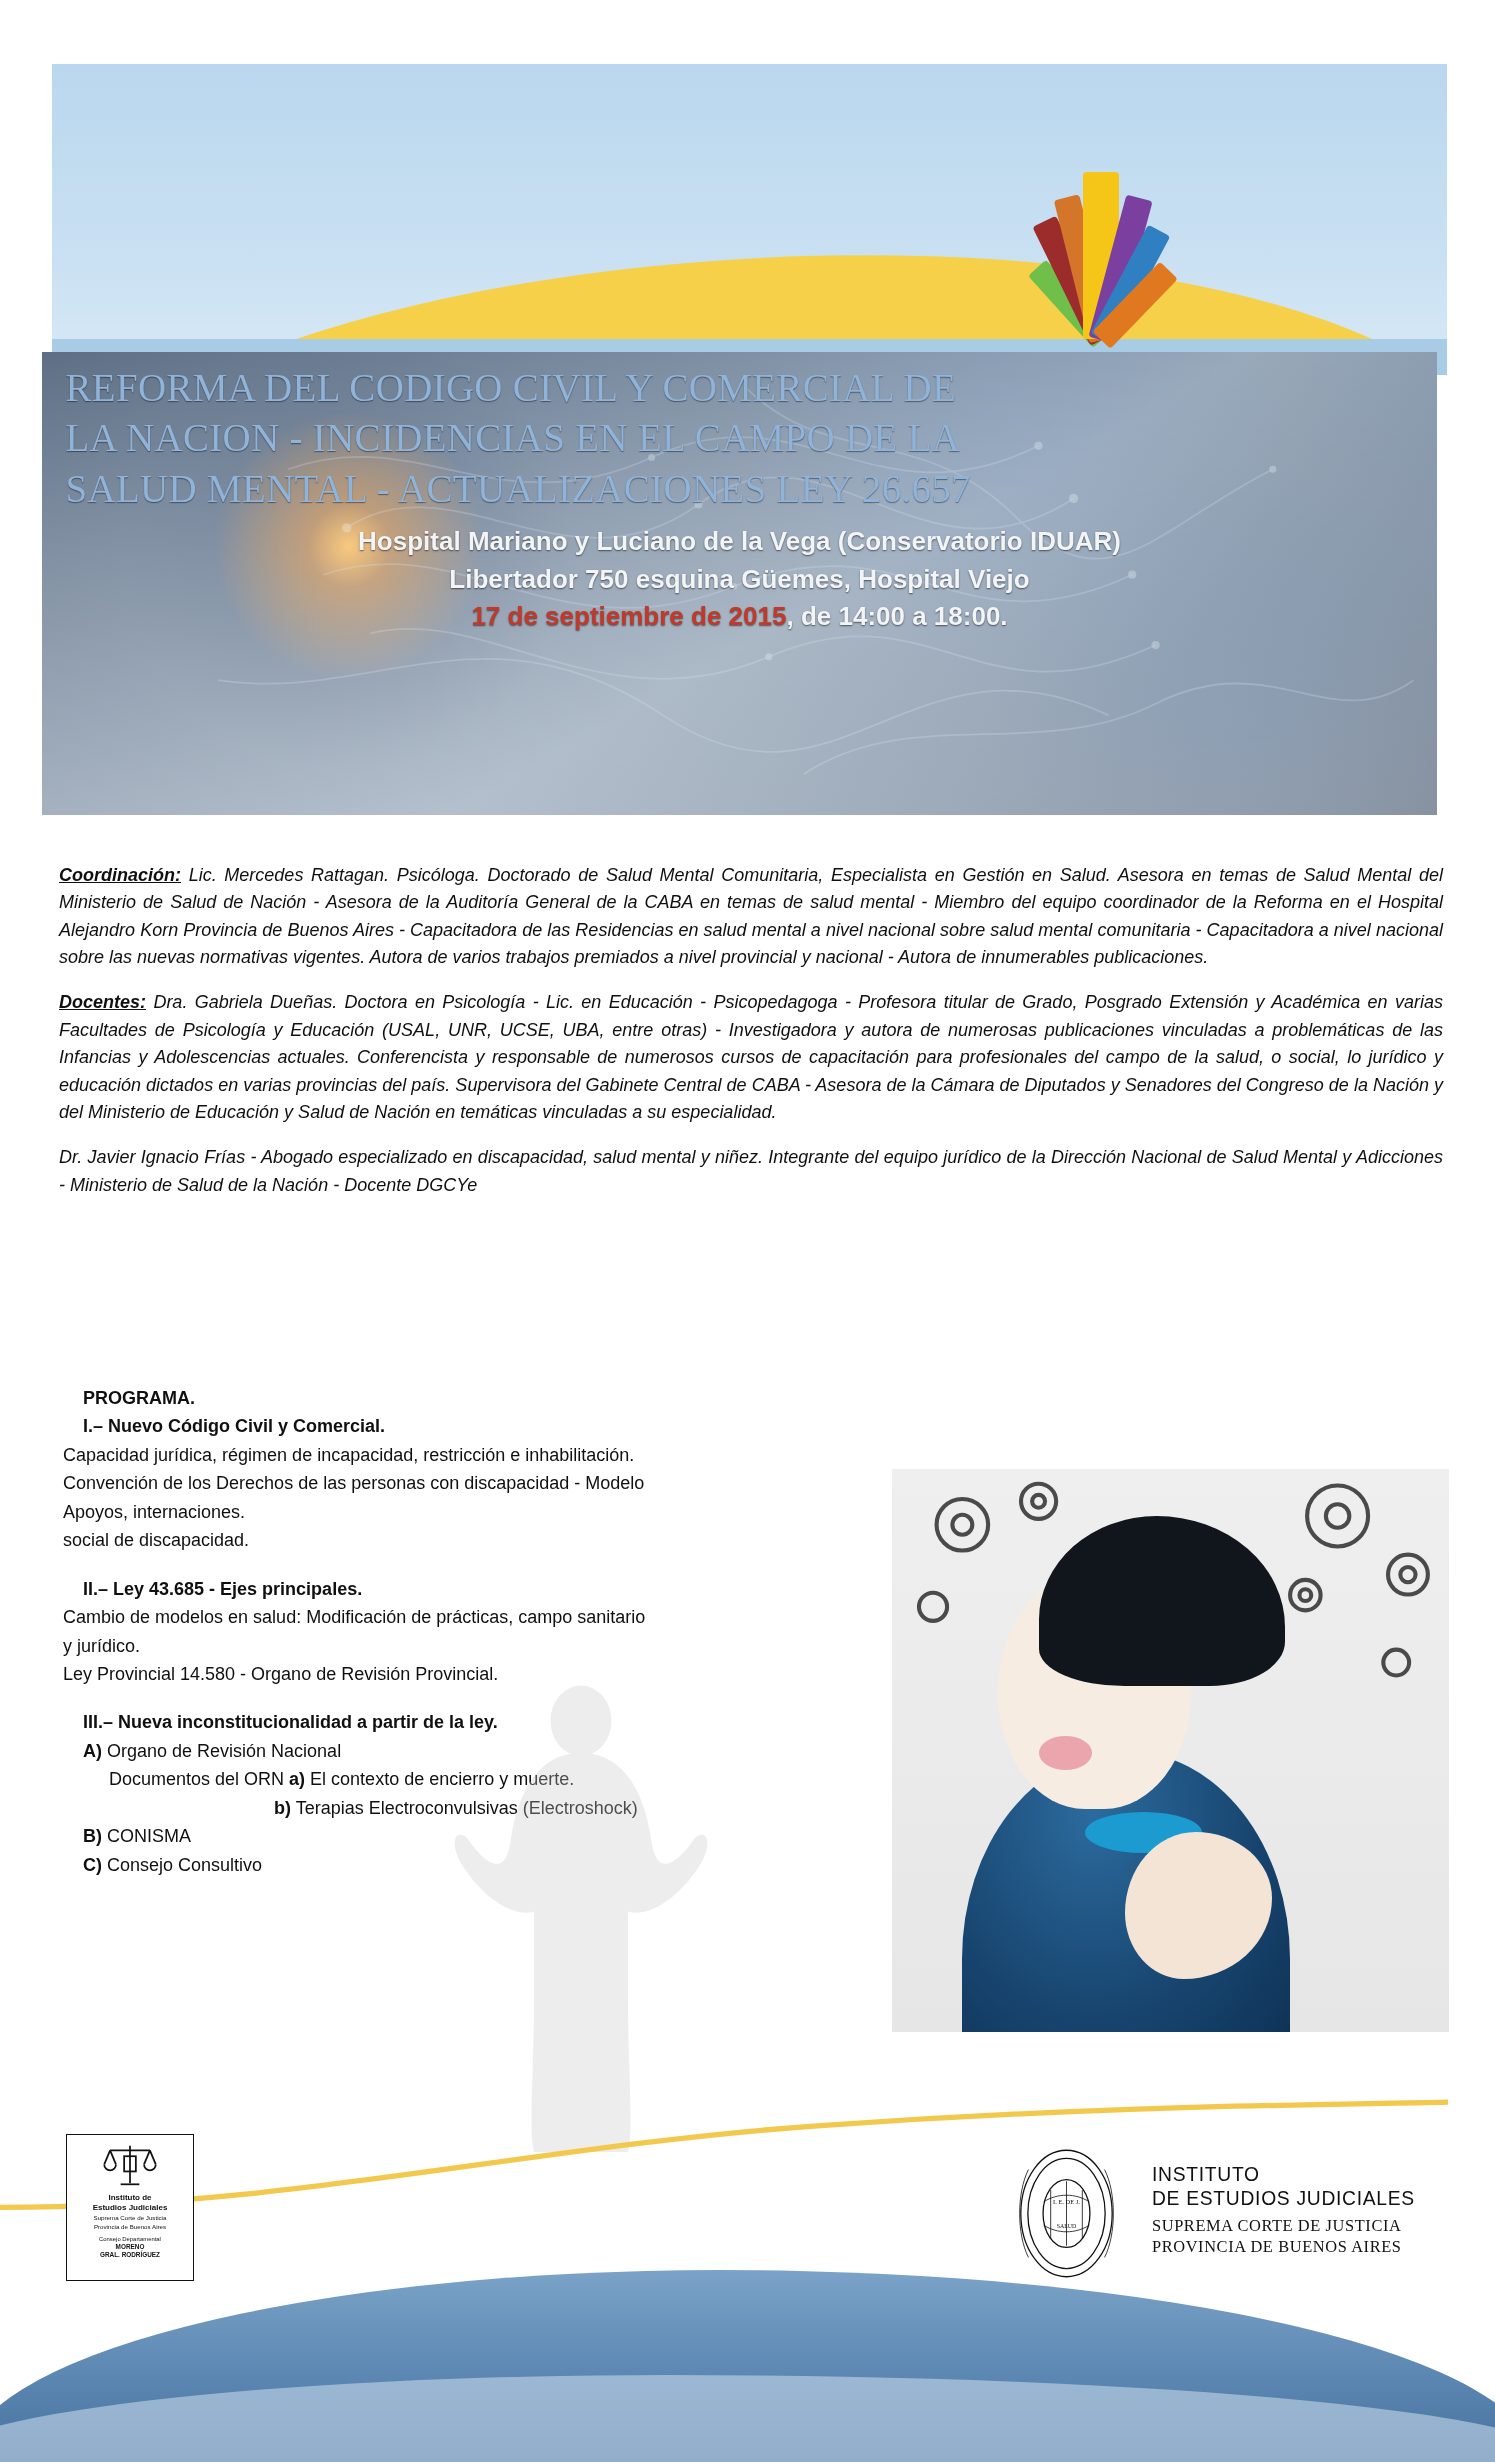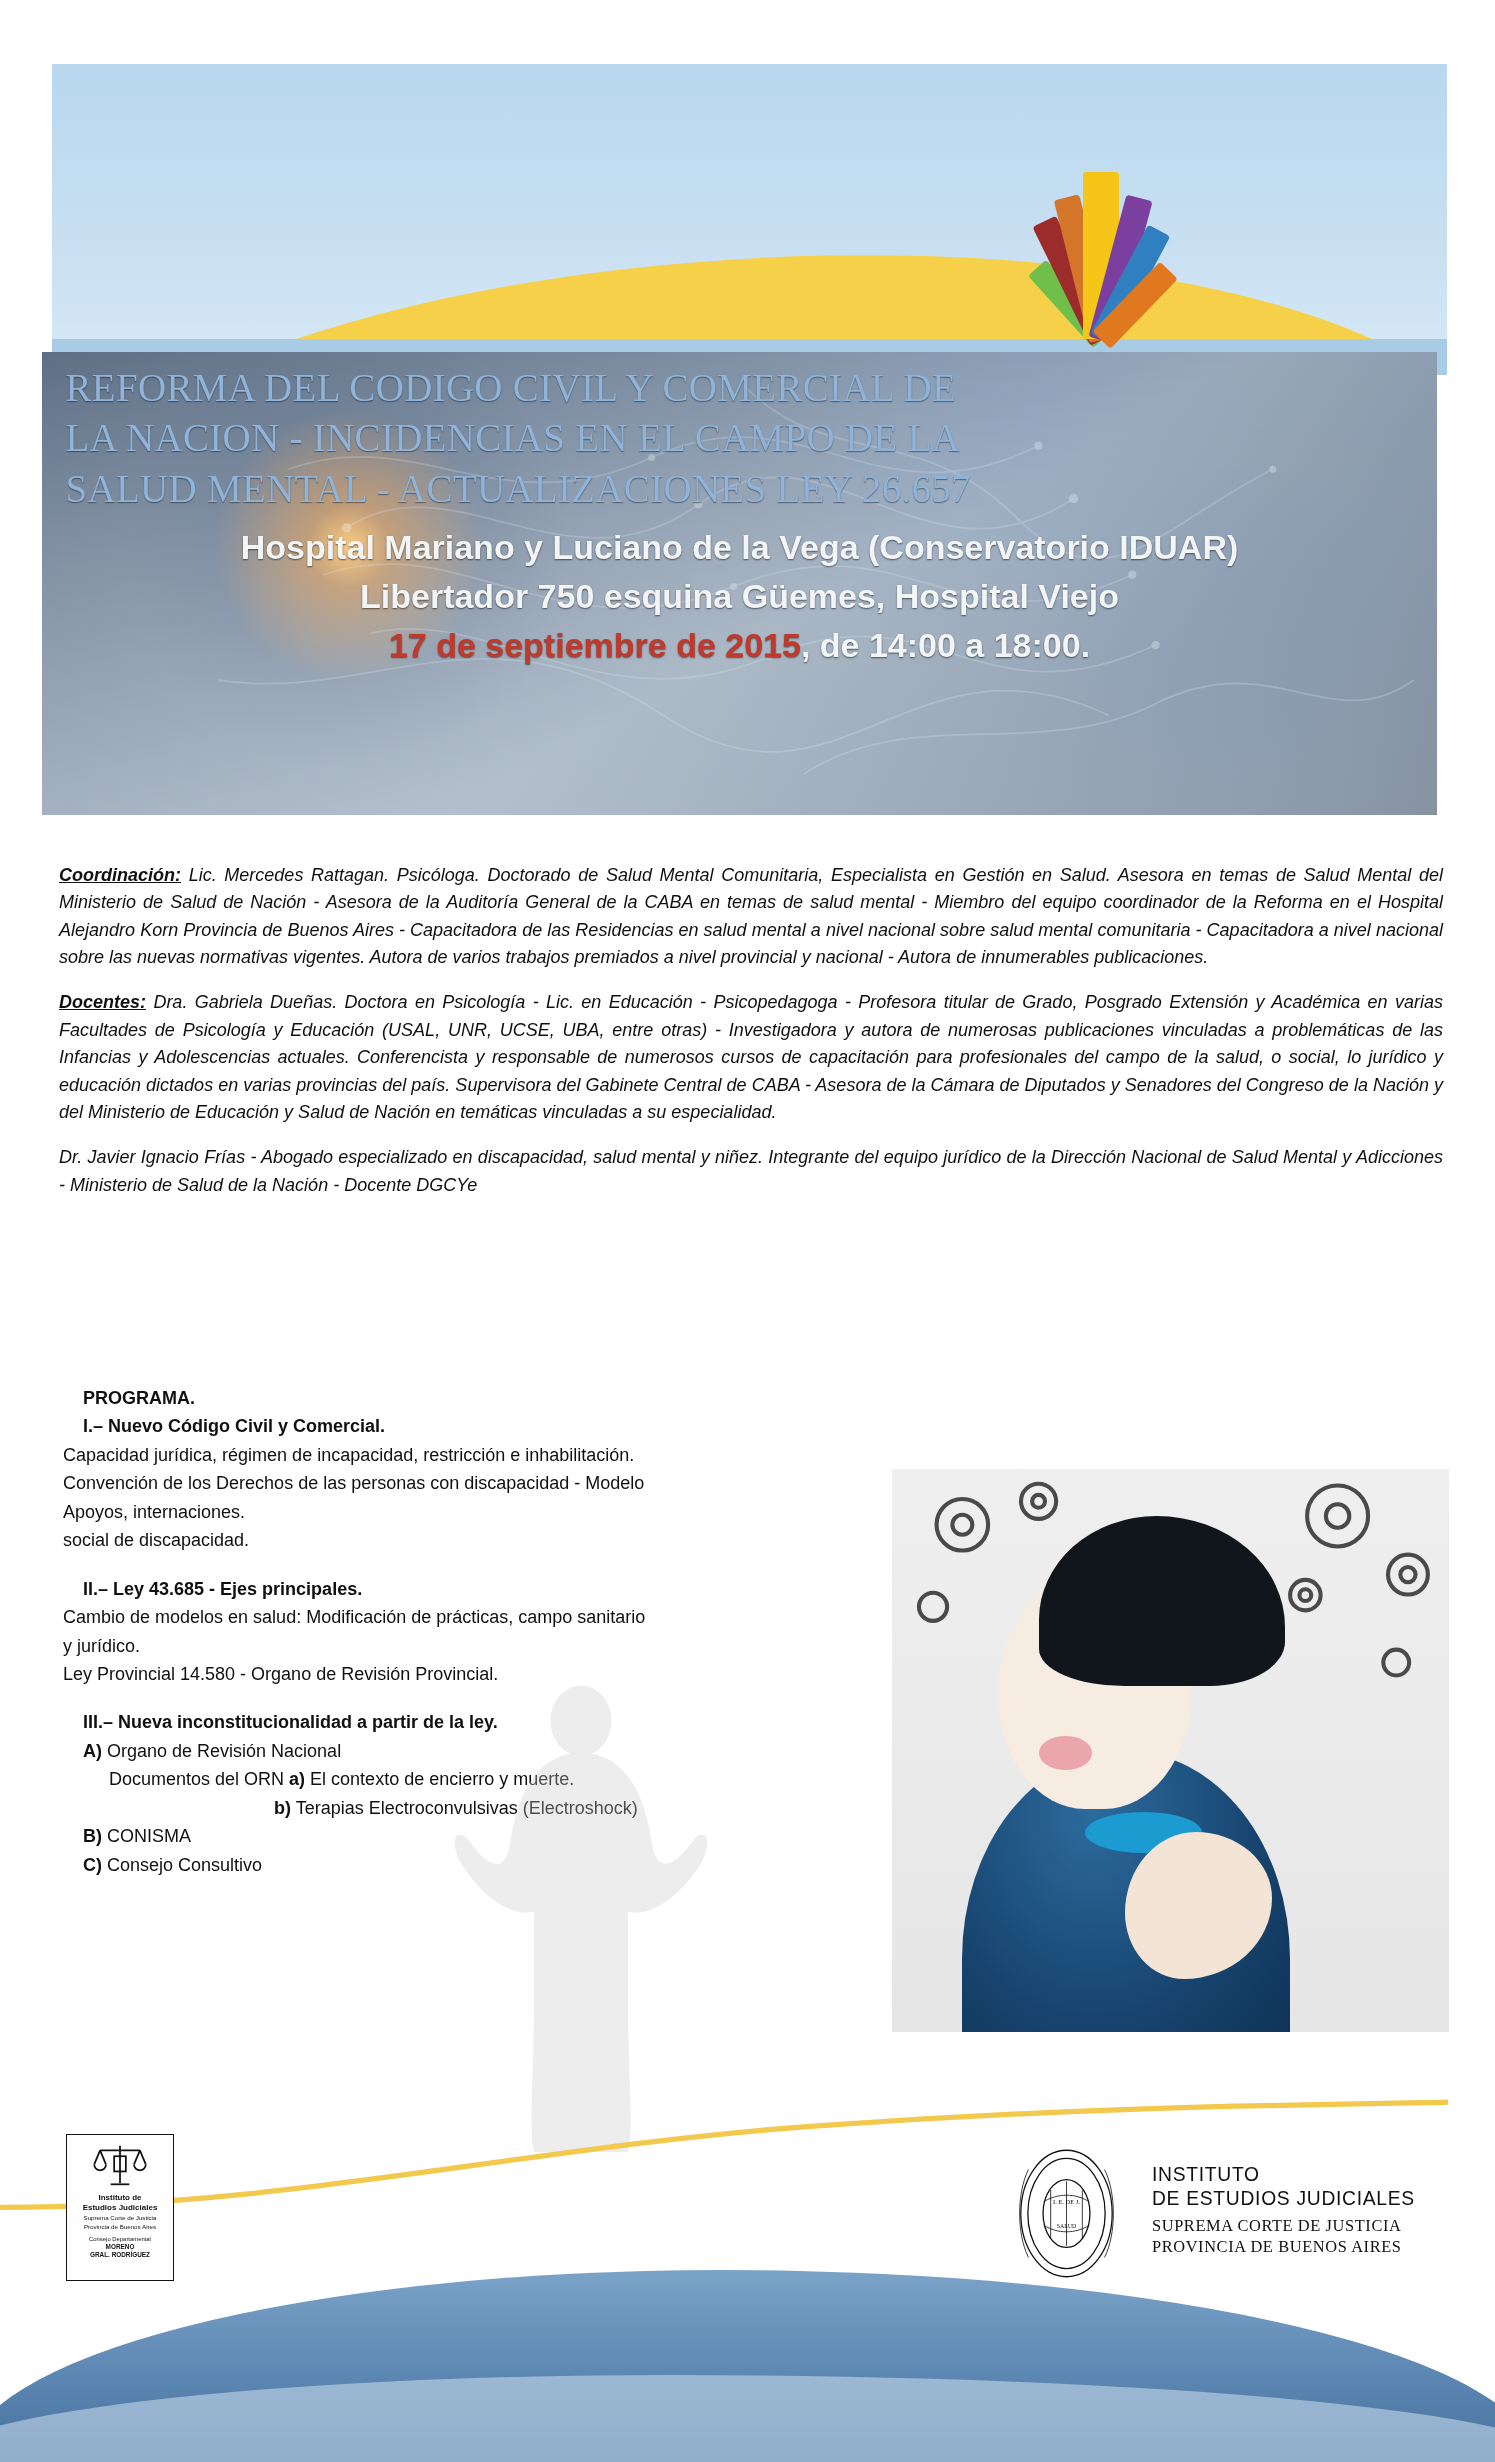--- a/index.html
+++ b/index.html
@@ -87,21 +87,21 @@
   }
   .title-text div { white-space: nowrap; }
 
   .venue {
     position: relative;
     z-index: 3;
     margin-top: 8.2px;
     text-align: center;
     color: #f2f4f6;
     font-weight: bold;
-    font-size: 34px;
+    font-size: 26px;
     line-height: 1.45;
     text-shadow: 0 1.2px 1.8px rgba(0,0,0,0.55);
   }
   .venue .date-red { color: #c0392b; }
   .venue .date-rest { color: #f2f4f6; }
 
   
   .body-wrap {
     position: absolute;
     left: 59px;
@@ -243,21 +243,21 @@
     left: 0;
     top: 0;
     width: 100%;
     height: 152px;
   }
 
   .logo-left {
     position: absolute;
     left: 66px;
     top: 2134px;
-    width: 108px;
+    width: 128px;
     height: 147px;
     background: #ffffff;
     border: 1.8px solid #111;
     box-sizing: border-box;
     text-align: center;
     padding-top: 4.7px;
   }
   .logo-left .scale { margin: 1.2px auto 2.3px auto; }
   .logo-left .l1 { font-size: 8px; font-weight: bold; line-height: 1.22; color: #111; }
   .logo-left .l2 { font-size: 6.2px; line-height: 1.22; color: #111; margin-top: 1.2px; }

